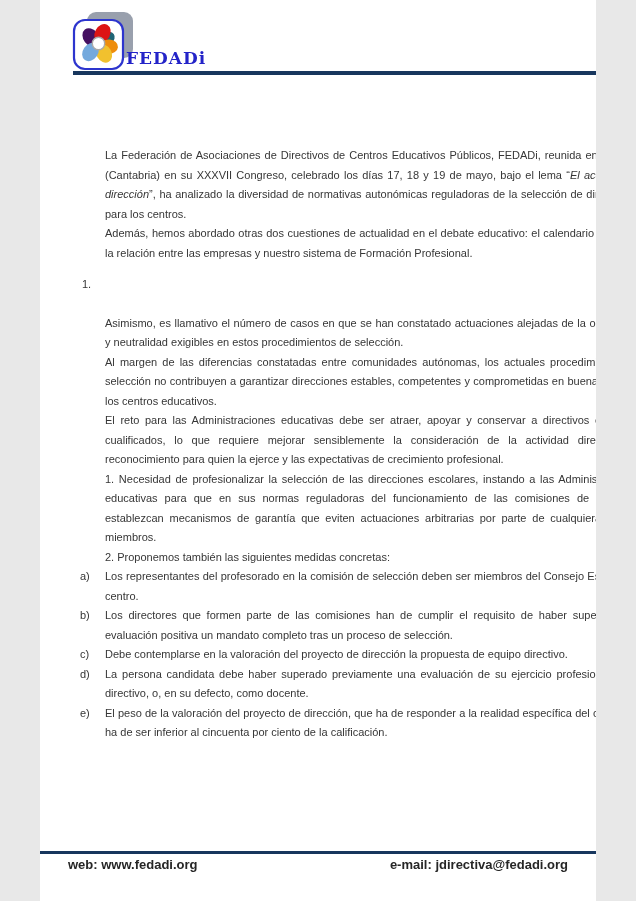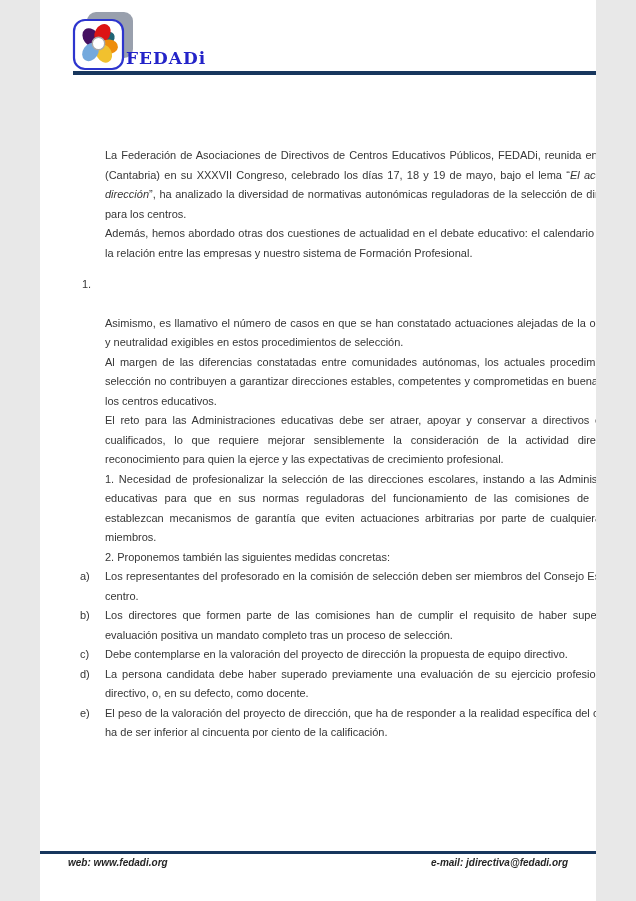--- a/index.html
+++ b/index.html
@@ -45,21 +45,21 @@
   .footer { position: absolute; left: 0; right: 0; top: 851px; height: 50px; }
   .f-rule { margin: 0 auto; width: 597px; height: 3px; background: #17365D; }
   .f-center {
     text-align: center; color: #17365D; font-weight: bold;
     font-size: 7.6px; line-height: 10px; margin-top: 2px;
     letter-spacing: 0.05px;
   }
   .f-bottom {
     display: flex; justify-content: space-between;
     padding: 3px 28px 0 28px;
-    font-size: 10px; font-weight: bold; color: #262626; font-style: italic;
+    font-size: 13px; font-weight: bold; color: #262626;
   }
   .f-bottom a { color: #262626; text-decoration: none; }
 </style>
 </head>
 <body>
 
 <div class="page">
 
   <div class="logo-wrap">
     <svg viewBox="0 0 66 62" width="66" height="62" aria-hidden="true">

